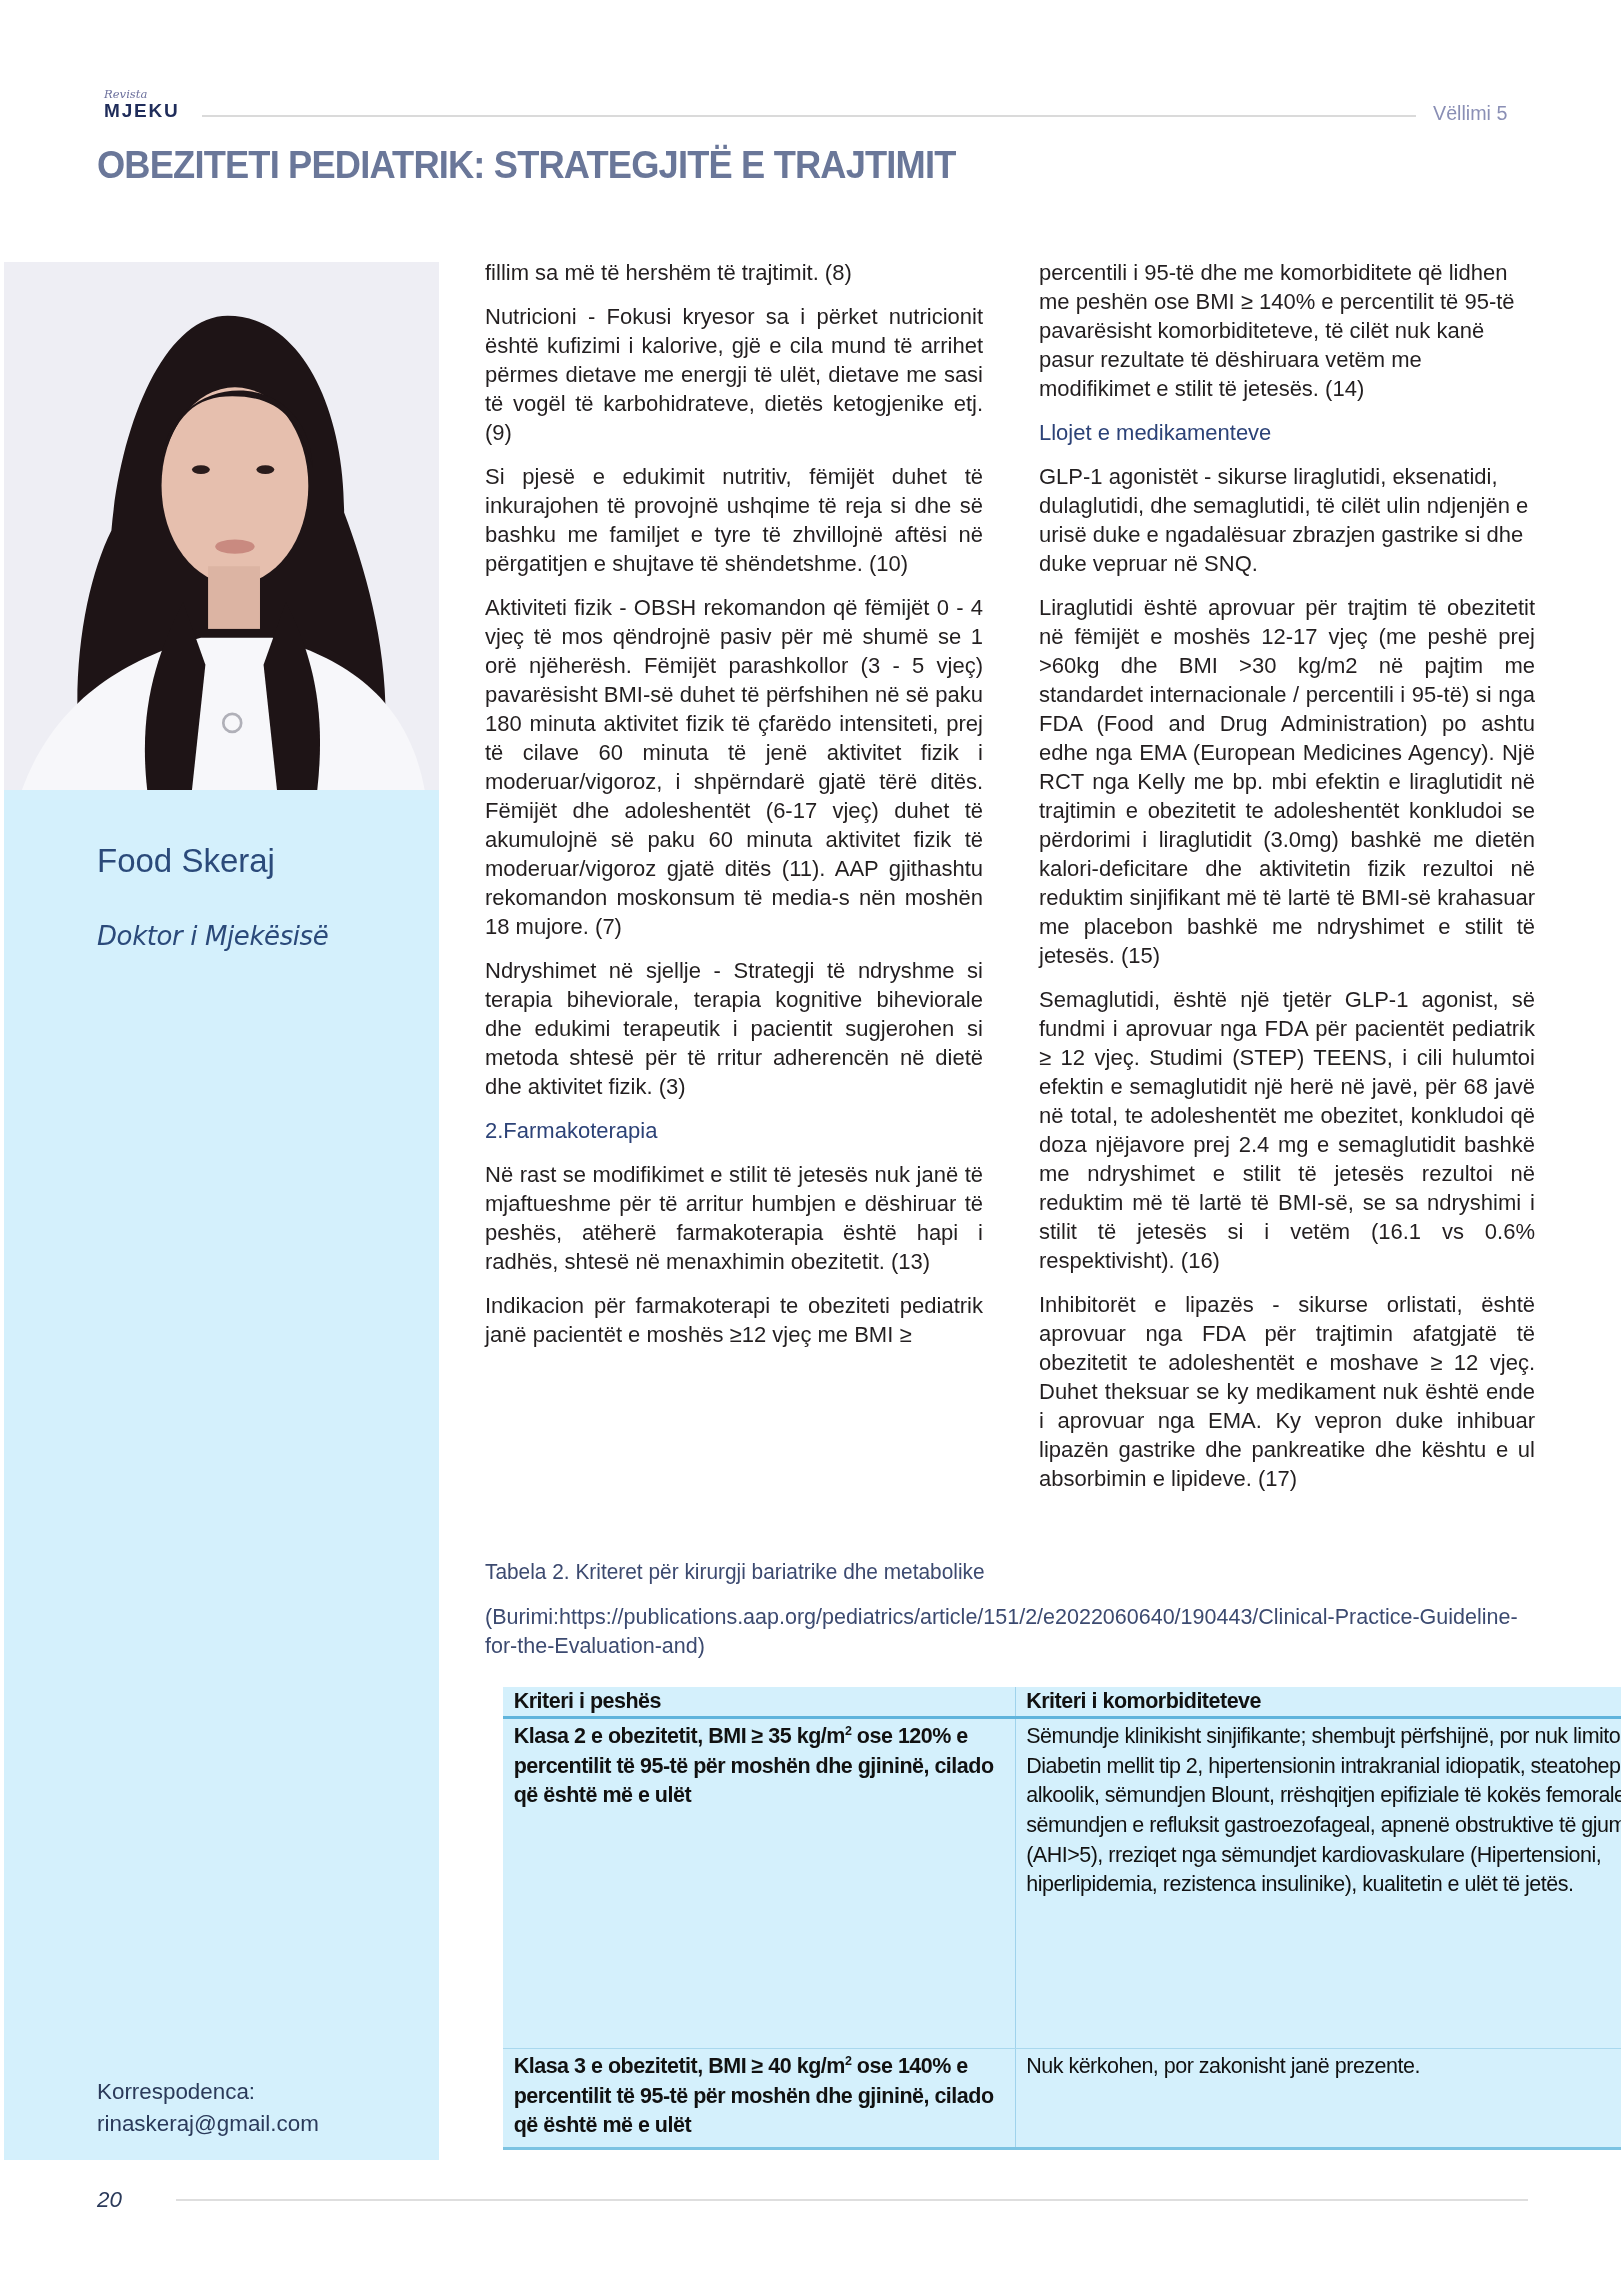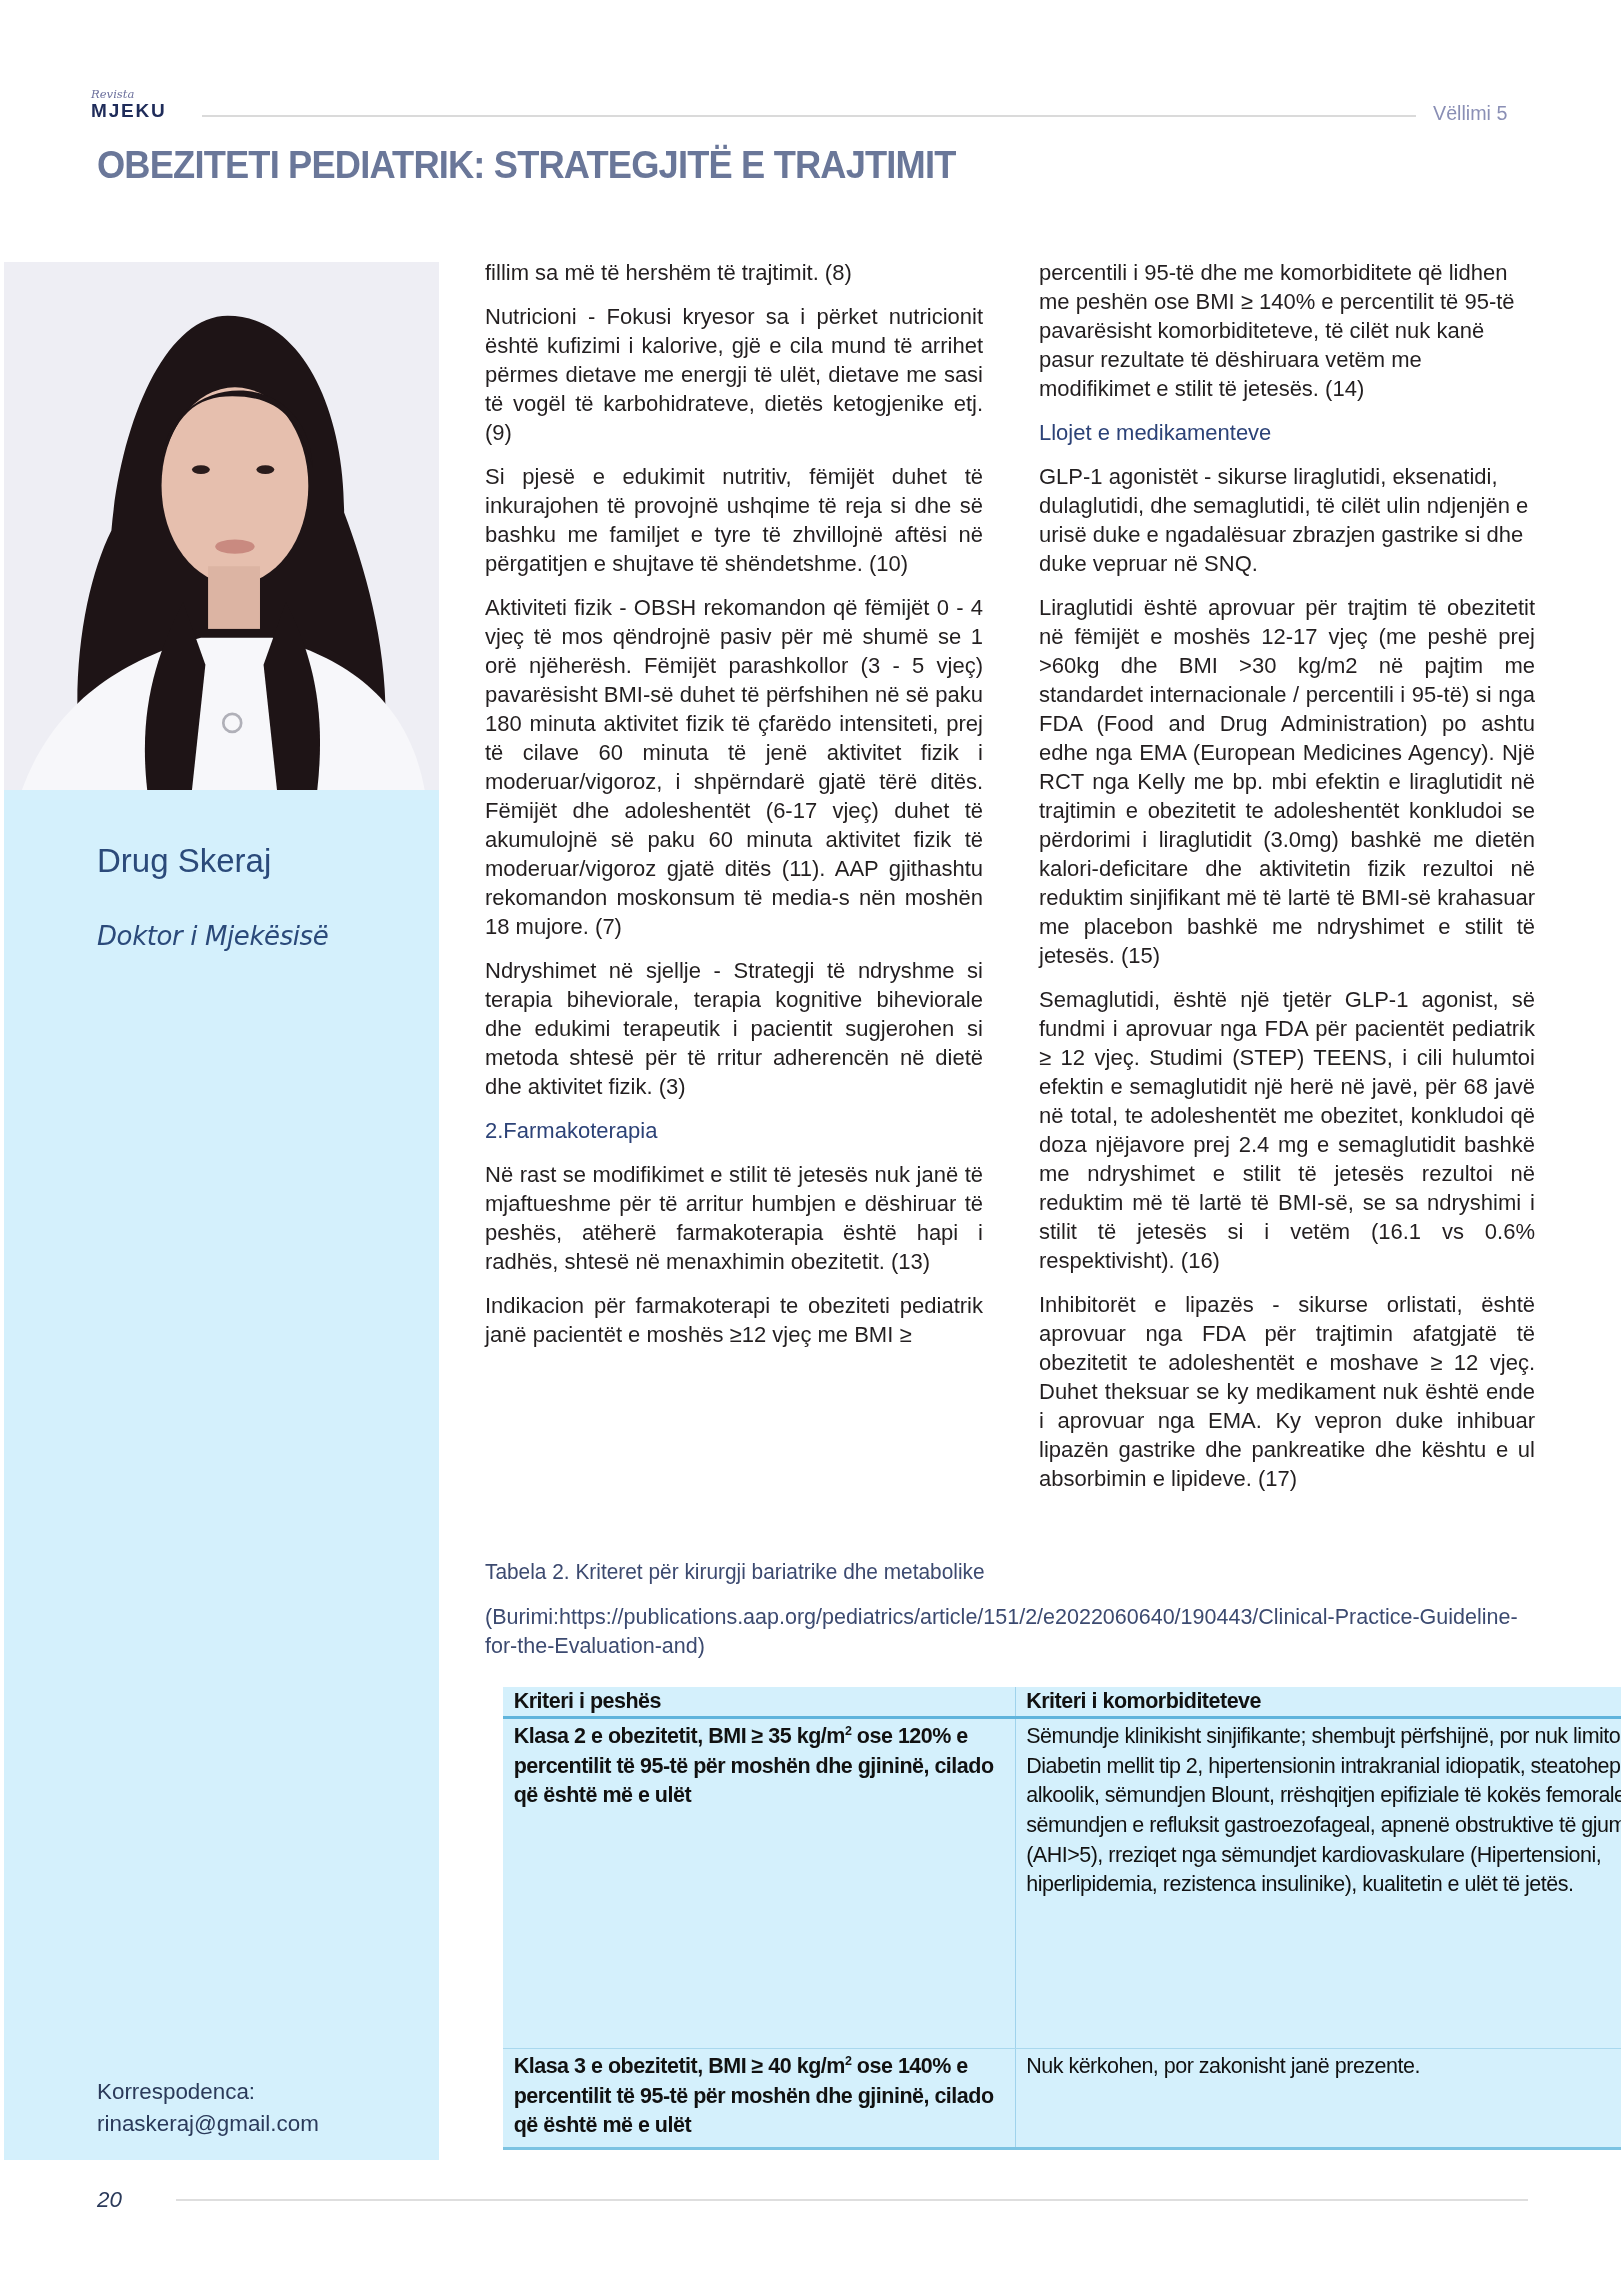--- a/index.html
+++ b/index.html
@@ -1,20 +1,20 @@
 <!DOCTYPE html>
 <html style="font-size:14.3px"><head>
 <meta charset="utf-8">
 <style>
   * { box-sizing: border-box; margin: 0; padding: 0; }
   html, body { width: 1621px; height: 2293px; background: #ffffff; overflow: hidden; }
   body { position: relative; font-family: "Liberation Sans", "DejaVu Sans", sans-serif; color: #231f20; }
 
   
-  .logo { position: absolute; left: 91px; top: 88px; width: 90px; }
+  .logo { position: absolute; left: 104px; top: 88px; width: 90px; }
   .logo-small { font-family: "DejaVu Serif", serif; font-style: italic; font-size: 11.6px; color: #6b6f9c; line-height: 12.5px; display: block; }
   .logo-big { font-family: Liberation Sans, sans-serif; font-weight: bold; font-size: 19px; letter-spacing: 1.8px; color: #1f2c5a; line-height: 19.7px; display: block; }
   .header-rule { position: absolute; left: 202px; top: 115px; width: 1214px; height: 1.8px; background: #dadada; }
   .volume { position: absolute; left: 1433px; top: 102px; font-size: 19.7px; color: #8a8fb5; }
   .page-title { position: absolute; left: 97px; top: 143px; font-family: "Liberation Sans", sans-serif; font-size: 39px; color: #6a7799; letter-spacing: -0.9px; transform: scaleX(0.93); transform-origin: left center; white-space: nowrap; }
 
   
   .photo { position: absolute; left: 3.6px; top: 262px; width: 435px; height: 528px; background: linear-gradient(180deg, #f1f1f6 0%, #ececf3 100%); overflow: hidden; }
   .photo svg { width: 100%; height: 100%; display: block; }
   .sidebar-panel { position: absolute; left: 3.6px; top: 790px; width: 435px; height: 1370px; background: #d4f0fc; }
@@ -69,21 +69,21 @@
     <path d="M20 590 C60 480 150 440 220 420 L300 420 C370 440 450 480 470 590 Z" fill="#f7f7fa"></path>
     <path d="M160 590 C150 500 170 440 200 380 L225 450 L210 590 Z" fill="#1e1416"></path>
     <path d="M350 590 C360 500 345 440 315 380 L290 450 L305 590 Z" fill="#1e1416"></path>
     <ellipse cx="220" cy="232" rx="10" ry="5" fill="#2a1c1c"></ellipse>
     <ellipse cx="292" cy="232" rx="10" ry="5" fill="#2a1c1c"></ellipse>
     <ellipse cx="258" cy="318" rx="22" ry="8" fill="#c98a80"></ellipse>
     <circle cx="255" cy="515" r="10" fill="none" stroke="#b0b0b8" stroke-width="3"></circle>
   </svg>
 </div>
 <div class="sidebar-panel"></div>
-<div class="author-name">Drug Skeraj</div>
+<div class="author-name">Food Skeraj</div>
 <div class="author-role">Doktor i Mjekësisë</div>
 <div class="correspondence">
   <div>Korrespodenca:</div>
   <div>rinaskeraj@gmail.com</div>
 </div>
 
 <div class="col col-mid">
   <p class="noj">fillim sa më të hershëm të trajtimit. (8)</p>
   <p>Nutricioni - Fokusi kryesor sa i përket nutricionit është kufizimi i kalorive, gjë e cila mund të arrihet përmes dietave me energji të ulët, dietave me sasi të vogël të karbohidrateve, dietës ketogjenike etj. (9)</p>
   <p>Si pjesë e edukimit nutritiv, fëmijët duhet të inkurajohen të provojnë ushqime të reja si dhe së bashku me familjet e tyre të zhvillojnë aftësi në përgatitjen e shujtave të shëndetshme. (10)</p>

